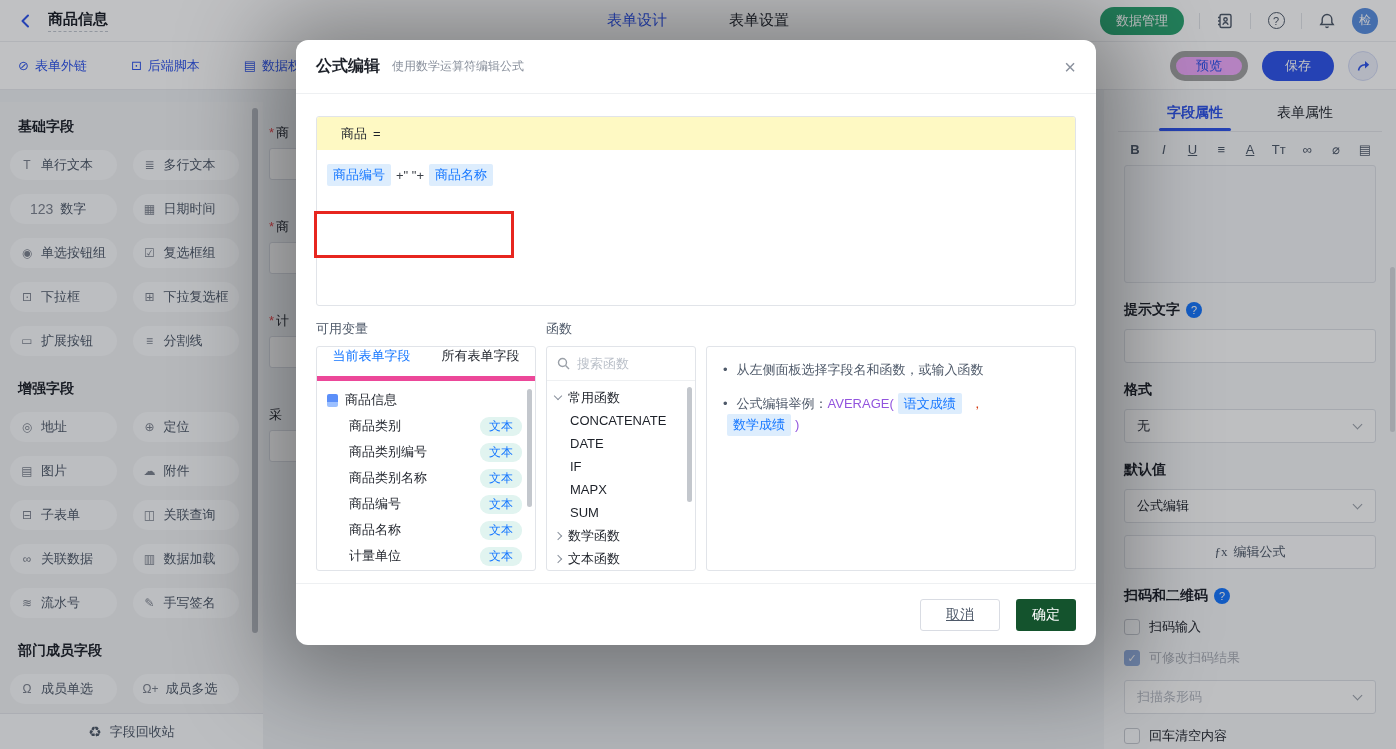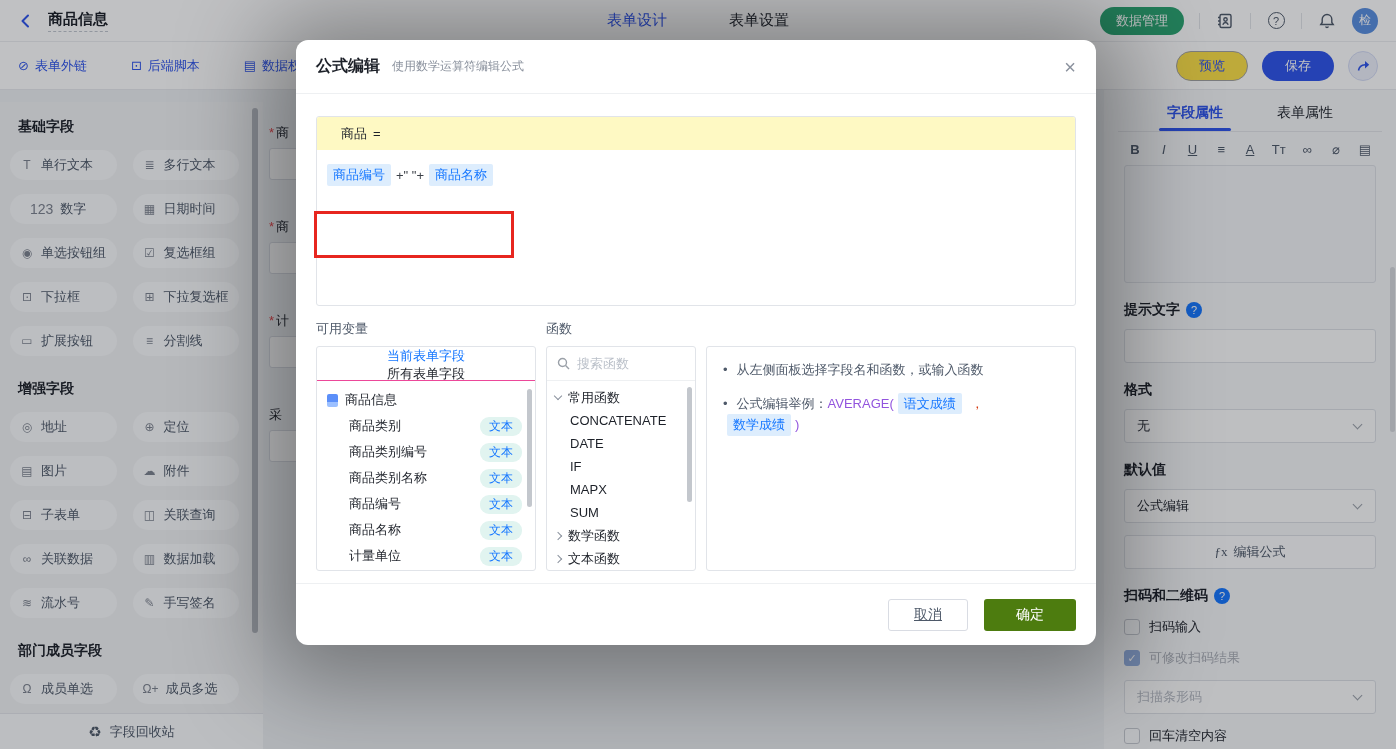--- a/index.html
+++ b/index.html
@@ -27,21 +27,21 @@
 
   
   .toolbar { position:absolute; left:0; top:42px; width:100%; height:48px; background:#fff;
              border-bottom:1px solid #e8eaee; display:flex; align-items:center; padding:0 18px; z-index:1; }
   .tool-links { display:flex; gap:44px; }
   .tool-link { display:flex; align-items:center; gap:6px; color:#2f54eb; font-size:13px; cursor:pointer; }
   .tool-link .glyph { font-size:13px; }
   .toolbar-right { margin-left:auto; display:flex; align-items:center; gap:14px; }
   .pill-btn { height:30px; min-width:72px; padding:0 20px; border-radius:16px; font-size:13px;
               display:flex; align-items:center; justify-content:center; cursor:pointer; }
-  .pill-btn.outline { border:1px solid #a3a3a3; color:#2f54eb; background:#fde047; }
+  .pill-btn.outline { border:6px solid #a3a3a3; color:#2f54eb; background:#f0abfc; }
   .pill-btn.solid { background:#2f54eb; color:#fff; border:none; }
   .share-btn { width:30px; height:30px; border-radius:50%; background:#eef1fb; border:1px solid #d4dbf5;
                display:flex; align-items:center; justify-content:center; cursor:pointer; }
 
   
   .sidebar { position:absolute; left:0; top:102px; width:263px; bottom:0; background:#f2f3f5;
              padding:16px 24px 40px 10px; overflow:hidden; }
   .sec-title { font-size:14px; font-weight:700; margin:0 0 14px 8px; height:18px; }
   .sec-title.gap { margin-top:24px; }
   .pill-grid { display:grid; grid-template-columns:1fr 1fr; gap:14px 16px; margin-bottom:8px; }
@@ -105,21 +105,21 @@
   .f-editor { border:1px solid #e1e4e9; border-radius:3px; height:190px; overflow:hidden; }
   .f-head { height:33px; background:#fef9c3; display:flex; align-items:center; gap:6px; padding:0 24px; font-size:13px; }
   .f-body { padding:14px 10px; display:flex; align-items:center; }
   .token-chip { font-size:13px; color:#1677ff; background:#ddedfd; border-radius:2px; padding:2px 6px; cursor:pointer; }
   .token-op { font-size:13px; color:#3c4148; margin:0 5px; white-space:pre; }
   .annotation { position:absolute; left:18px; top:117px; width:200px; height:47px; border:3px solid #e7261f; pointer-events:none; }
   .panel-labels { display:grid; grid-template-columns:220px 150px auto; column-gap:10px; margin:14px 0 8px 0;
                   font-size:13px; color:#4e5969; }
   .panel-row { display:grid; grid-template-columns:220px 150px auto; column-gap:10px; height:225px; }
   .p-box { border:1px solid #e1e4e9; border-radius:3px; position:relative; overflow:hidden; background:#fff; }
-  .var-tabs { height:34px; border-bottom:1px solid #ec4899; display:flex; align-items:center; justify-content:space-around;flex-direction:column; }
+  .var-tabs { height:34px; border-bottom:5px solid #ec4899; display:flex; justify-content:space-around; }
   .var-tab { font-size:13px; cursor:pointer; }
   .var-tab.active { color:#1677ff; }
   .tree { padding-top:6px; }
   .tree-row { height:26px; display:flex; align-items:center; font-size:13px; padding-left:10px; cursor:pointer; }
   .tree-row.child { padding-left:32px;gap:44px; }
   .doc-icon { width:11px; height:13px; border-radius:2px; background:linear-gradient(#5b8ff9 60%, #9cc0ff 60%); margin-right:7px; }
   .type-badge { margin-left:auto; margin-right:13px; font-size:12px; color:#1677ff; background:#e1f4f0;
                 border-radius:9px; padding:1px 9px; }
   .v-scroll { position:absolute; right:3px; top:42px; width:5px; height:118px; background:#c3c7cd; border-radius:3px; }
   .fn-search { height:34px; border-bottom:1px solid #eef0f2; display:flex; align-items:center; gap:7px; padding:0 10px; }
@@ -133,21 +133,21 @@
   .help-box { padding:13px 16px; }
   .help-line { font-size:13px; color:#4e5969; line-height:1.5; margin-bottom:13px; display:flex; align-items:center; flex-wrap:wrap; }
   .bullet { margin-right:9px; }
   .hl-purple { color:#9254de; }
   .hl-comma { color:#d4380d; margin:0 5px; }
   .help-chip { font-size:13px; color:#1677ff; background:#ddedfd; border-radius:2px; padding:1px 6px; margin:0 4px; }
   .m-footer { position:absolute; left:0; right:0; bottom:0; height:62px; border-top:1px solid #eef0f2;
               display:flex; align-items:center; justify-content:flex-end; gap:16px; padding:0 20px; }
   .btn-cancel { width:80px; height:32px; background:#fff; border:1px solid #d9dce3; border-radius:3px;
                 font-size:14px; color:#4e5969; cursor:pointer;text-decoration:underline; }
-  .btn-ok { width:92px; height:32px; background:#4d7c0f; border:none; border-radius:3px; font-size:14px; color:#fff; cursor:pointer; }
+  .btn-ok { width:60px; height:32px; background:#14532d; border:none; border-radius:3px; font-size:14px; color:#fff; cursor:pointer; }
   svg { display:block; }
 </style>
 </head>
 <body>
 
 <div class="app">
 
   <div class="topbar">
     <span class="back-btn">
       <svg width="16" height="16" viewBox="0 0 16 16">

